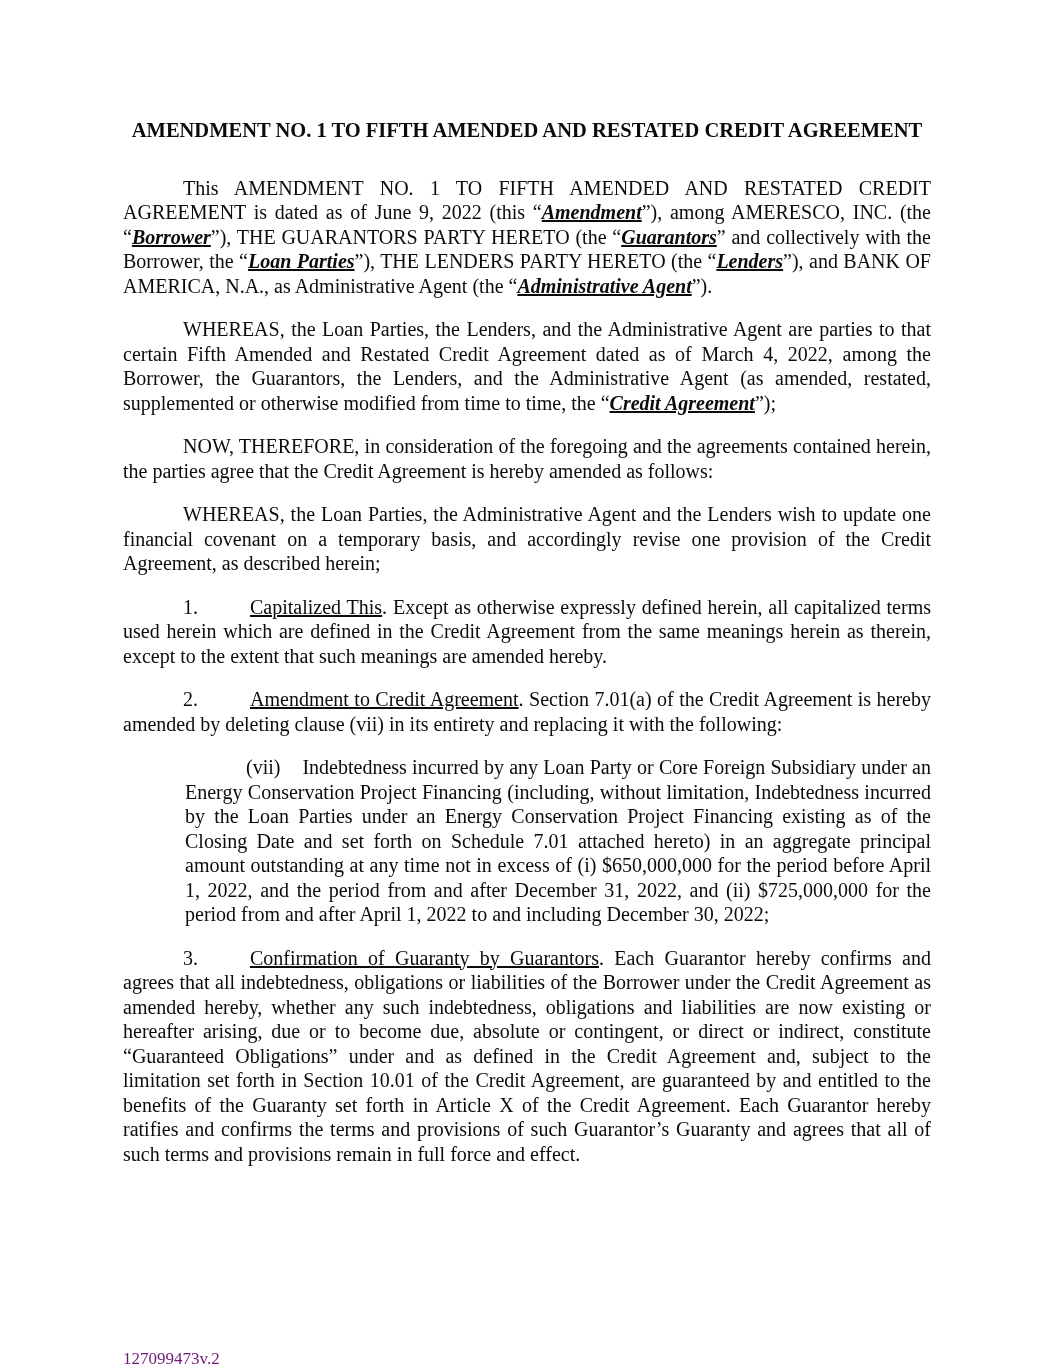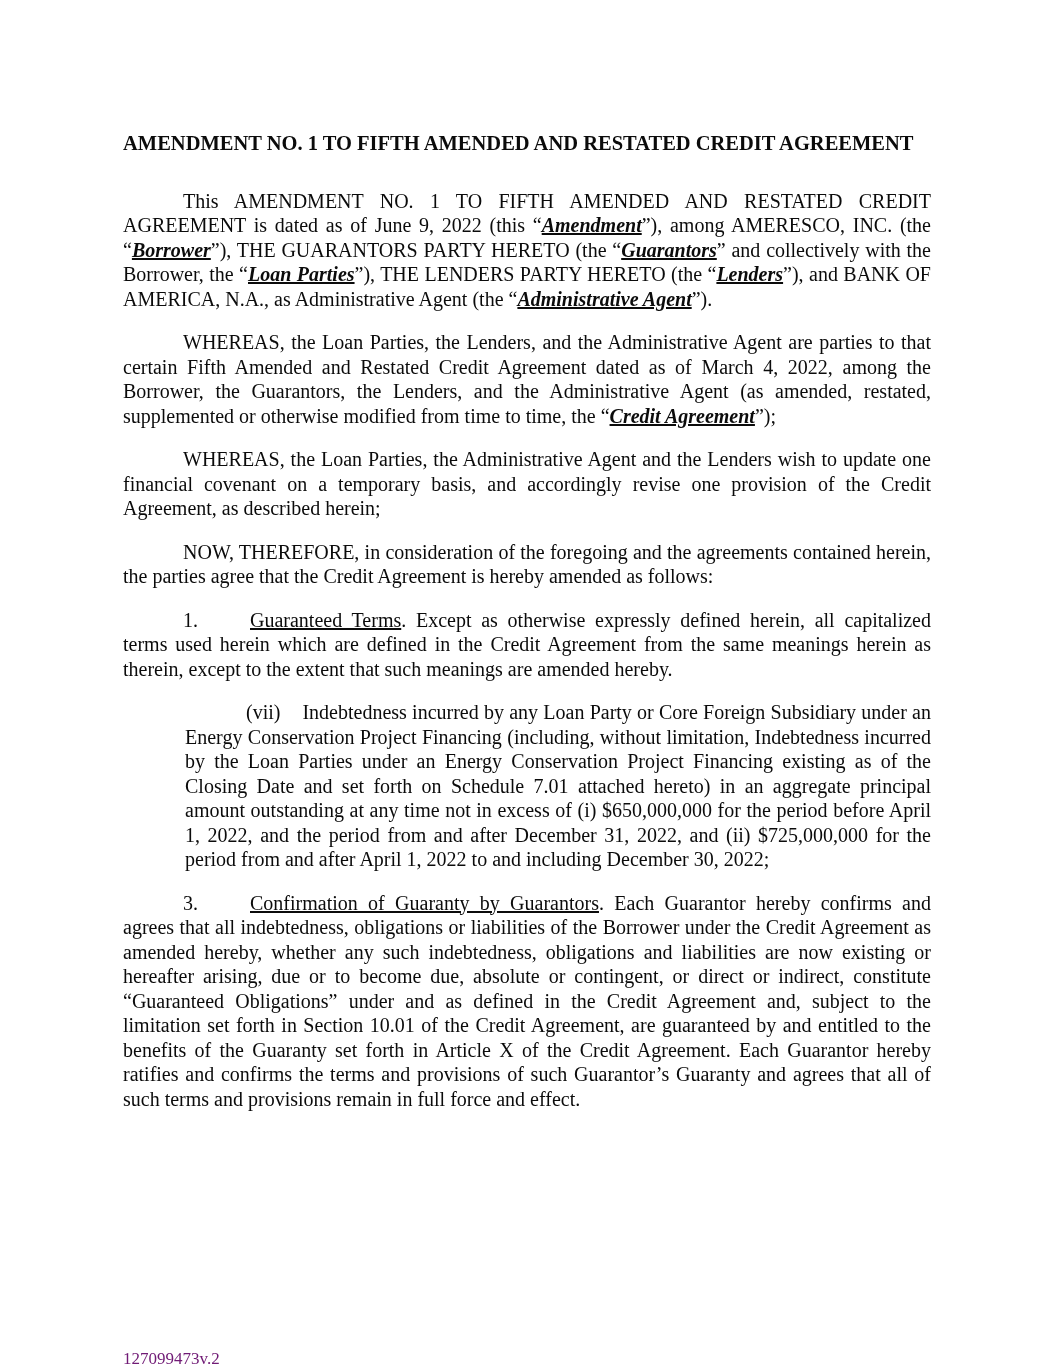--- a/index.html
+++ b/index.html
@@ -19,21 +19,22 @@
     position: absolute;
     inset: 0;
     box-sizing: border-box;
     padding: 118px 124px 0 123px;
     background: #ffffff;
   }
   .doc-title {
     font-size: 20.5px;
     line-height: 24.5px;
     font-weight: bold;
-    margin: 13px 0 33px 0;
+    text-align: center;
+    margin: 0 0 33px 0;
   }
   .para {
     font-size: 20px;
     line-height: 24.5px;
     text-align: justify;
     text-indent: 60px;
     margin: 0 0 19px 0;
   }
   .para.block-quote {
     margin-left: 62px;
@@ -63,26 +64,27 @@
 <body>
 
 <div class="page">
 
   <div class="doc-title">AMENDMENT NO. 1 TO FIFTH AMENDED AND RESTATED CREDIT AGREEMENT</div>
 
   <div class="para"><span>This AMENDMENT NO. 1 TO FIFTH AMENDED AND RESTATED CREDIT AGREEMENT is dated as of June 9, 2022 (this “</span><span class="run-biu">Amendment</span><span>”), among AMERESCO, INC. (the “</span><span class="run-biu">Borrower</span><span>”), THE GUARANTORS PARTY HERETO (the “</span><span class="run-biu">Guarantors</span><span>” and collectively with the Borrower, the “</span><span class="run-biu">Loan Parties</span><span>”), THE LENDERS PARTY HERETO (the “</span><span class="run-biu">Lenders</span><span>”), and BANK OF AMERICA, N.A., as Administrative Agent (the “</span><span class="run-biu">Administrative Agent</span><span>”).</span></div>
 
   <div class="para"><span>WHEREAS, the Loan Parties, the Lenders, and the Administrative Agent are parties to that certain Fifth Amended and Restated Credit Agreement dated as of March 4, 2022, among the Borrower, the Guarantors, the Lenders, and the Administrative Agent (as amended, restated, supplemented or otherwise modified from time to time, the “</span><span class="run-biu">Credit Agreement</span><span>”);</span></div>
 
+  <div class="para"><span>NOW, THEREFORE, in consideration of the foregoing and the agreements contained herein, the parties agree that the Credit Agreement is hereby amended as follows:</span></div>
+
   <div class="para"><span>WHEREAS, the Loan Parties, the Administrative Agent and the Lenders wish to update one financial covenant on a temporary basis, and accordingly revise one provision of the Credit Agreement, as described herein;</span></div>
 
-  <div class="para"><span>NOW, THEREFORE, in consideration of the foregoing and the agreements contained herein, the parties agree that the Credit Agreement is hereby amended as follows:</span></div>
+  <div class="para"><span>1.</span><span class="run-tab" style="width: 52px;"></span><span class="run-u">Capitalized This</span><span>. Except as otherwise expressly defined herein, all capitalized terms used herein which are defined in the Credit Agreement from the same meanings herein as therein, except to the extent that such meanings are amended hereby.</span></div>
 
-  <div class="para"><span>1.</span><span class="run-tab" style="width: 52px;"></span><span class="run-u">Guaranteed Terms</span><span>. Except as otherwise expressly defined herein, all capitalized terms used herein which are defined in the Credit Agreement from the same meanings herein as therein, except to the extent that such meanings are amended hereby.</span></div>
-
+  <div class="para"><span>2.</span><span class="run-tab" style="width: 52px;"></span><span class="run-u">Amendment to Credit Agreement</span><span>.  Section 7.01(a) of the Credit Agreement is hereby amended by deleting clause (vii) in its entirety and replacing it with the following:</span></div>
 
   <div class="para block-quote"><span>(vii)</span><span class="run-tab" style="width: 22px;"></span><span>Indebtedness incurred by any Loan Party or Core Foreign Subsidiary under an Energy Conservation Project Financing (including, without limitation, Indebtedness incurred by the Loan Parties under an Energy Conservation Project Financing existing as of the Closing Date and set forth on Schedule 7.01 attached hereto) in an aggregate principal amount outstanding at any time not in excess of (i) $650,000,000 for the period before April 1, 2022, and the period from and after December 31, 2022, and (ii) $725,000,000 for the period from and after April 1, 2022 to and including December 30, 2022;</span></div>
 
   <div class="para"><span>3.</span><span class="run-tab" style="width: 52px;"></span><span class="run-u">Confirmation of Guaranty by Guarantors</span><span>. Each Guarantor hereby confirms and agrees that all indebtedness, obligations or liabilities of the Borrower under the Credit Agreement as amended hereby, whether any such indebtedness, obligations and liabilities are now existing or hereafter arising, due or to become due, absolute or contingent, or direct or indirect, constitute “Guaranteed Obligations” under and as defined in the Credit Agreement and, subject to the limitation set forth in Section 10.01 of the Credit Agreement, are guaranteed by and entitled to the benefits of the Guaranty set forth in Article X of the Credit Agreement. Each Guarantor hereby ratifies and confirms the terms and provisions of such Guarantor’s Guaranty and agrees that all of such terms and provisions remain in full force and effect.</span></div>
 
   <div class="doc-footer">127099473v.2</div>
 
 </div>
 
 </body></html>

